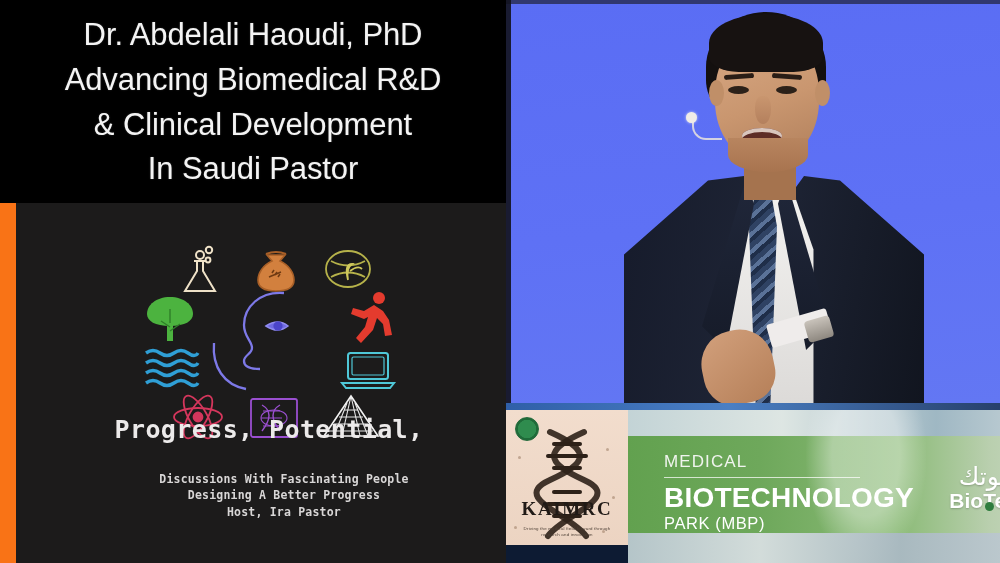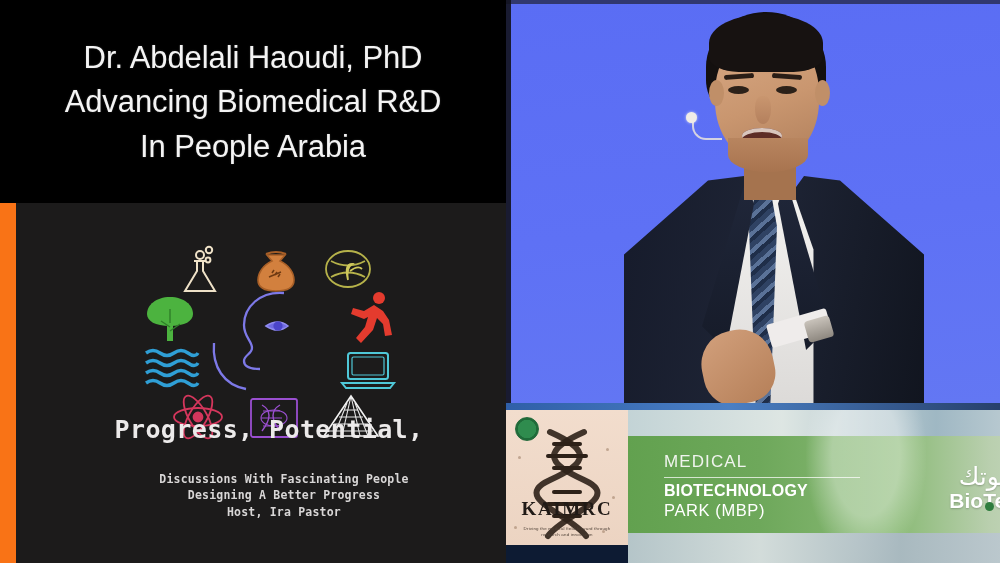--- a/index.html
+++ b/index.html
@@ -214,21 +214,21 @@
     background:linear-gradient(90deg,#b9c7cf,#d8dfe1 30%,#aab9c3 62%,#c6d1d6);
     opacity:.95;
   }
   #mbp-panel .person-blur{
     position:absolute;left:178px;top:0;width:120px;height:153px;
     background:radial-gradient(ellipse at 50% 30%, rgba(255,255,255,.38) 0 40%, rgba(255,255,255,0) 72%);
   }
   #mbp-text{position:absolute;left:36px;top:42px;width:210px;color:#fff;}
   #mbp-text .l1{font-size:17px;letter-spacing:1.1px;color:#f0f4ee;font-weight:300;}
   #mbp-text .rule{height:1px;background:rgba(255,255,255,.72);margin:5px 0 4px 0;width:196px;}
-  #mbp-text .l2{font-size:16px;font-weight:bold;letter-spacing:.2px;line-height:1.12;}
+  #mbp-text .l2{font-size:28px;font-weight:bold;letter-spacing:.2px;line-height:1.12;}
   #mbp-text .l3{font-size:16.5px;letter-spacing:.6px;font-weight:300;margin-top:1px;}
   
   #biotech-logo{
     position:absolute;right:12px;top:54px;width:132px;text-align:center;color:#fff;
   }
   #biotech-logo .ar{
     font-size:25px;line-height:1;letter-spacing:.5px;
     font-family:"DejaVu Sans", sans-serif;
     text-shadow:0 1px 2px rgba(0,0,0,.22);
   }
@@ -245,21 +245,22 @@
 </head>
 <body>
 
 <div id="stage">
 
   <div id="left-panel">
 
     <div id="title-band">
       <div class="title-line">Dr. Abdelali Haoudi, PhD</div>
       <div class="title-line">Advancing Biomedical R&amp;D</div>
-      <div class="title-line">In People Arabia</div>
+      <div class="title-line">&amp; Clinical Development</div>
+      <div class="title-line">In Saudi Pastor</div>
     </div>
 
     <div id="collage">
 
       <div id="icon-cluster">
 
         <div class="ico" style="left:34px;top:2px;">
           <svg width="46" height="50" viewBox="0 0 46 50" fill="none" stroke="#efe2c8" stroke-width="2">
             <path d="M19 16 v10 L7 46 h30 L25 26 V16 z"></path>
             <path d="M16 16 h12"></path>

